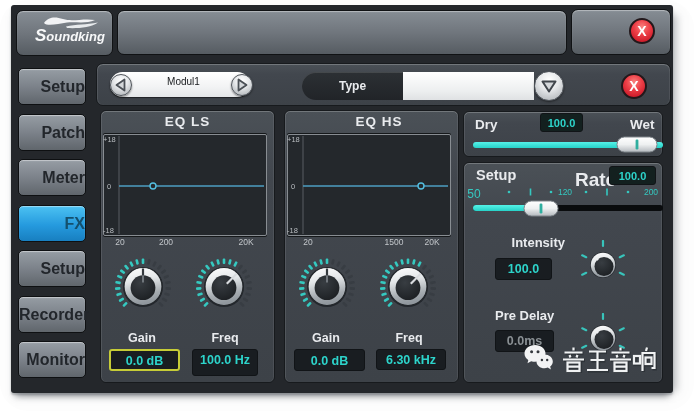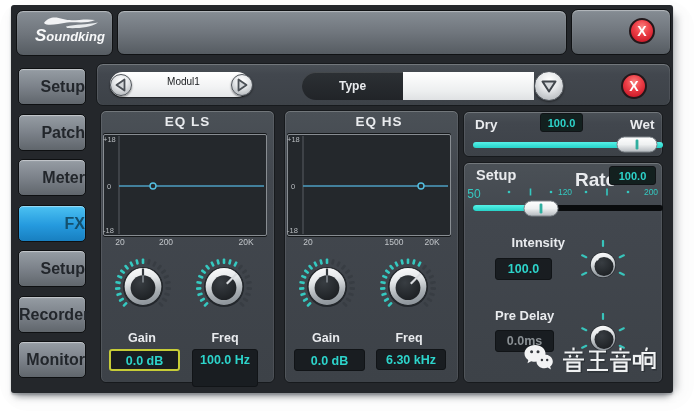--- a/index.html
+++ b/index.html
@@ -214,21 +214,21 @@
       <rect x="136.2" y="45.9" width="2.6" height="5.5" rx="1" fill="#383d43" transform="rotate(121.5 137.5 48.7)"></rect>
       <rect x="132.6" y="50.6" width="2.6" height="5.5" rx="1" fill="#383d43" transform="rotate(135.0 133.9 53.4)"></rect>
       <circle cx="116" cy="36.0" r="20" fill="#1d2125" opacity="0.8"></circle>
       <circle cx="116" cy="35.5" r="19" fill="url(#ring)" stroke="#23272b" stroke-width="1.2"></circle>
       <circle cx="116" cy="36.7" r="12.4" fill="url(#face)"></circle>
       <line x1="128.7" y1="22.8" x2="118.8" y2="32.7" stroke="#d9dcdf" stroke-width="2.2"></line>
 </svg>
 <div class="t lab" style="left:296px;top:331px;width:60px">Gain</div>
 <div class="t lab" style="left:379px;top:331px;width:60px">Freq</div>
 <div class="vbox" style="left:109px;top:348.5px;width:71px;height:22px;line-height:20px;border:2px solid #c6cc37">0.0 dB</div>
-<div class="vbox" style="left:192px;top:349px;width:66px;height:38px;line-height:21px">100.0 Hz</div>
+<div class="vbox" style="left:192px;top:349px;width:66px;height:27px;line-height:21px">100.0 Hz</div>
 <div class="vbox" style="left:294px;top:348.5px;width:71px;height:22px;line-height:22px">0.0 dB</div>
 <div class="vbox" style="left:376px;top:349px;width:70px;height:21px;line-height:21px">6.30 kHz</div>
 <div class="panel" style="left:463px;top:111px;width:200px;height:45.5px"></div>
 <div class="t lab" style="left:475px;top:117px;width:40px;text-align:left;font-size:13.5px">Dry</div>
 <div class="t lab" style="left:630px;top:117px;width:30px;text-align:left;font-size:13.5px">Wet</div>
 <div class="vbox" style="left:540px;top:113px;width:43px;height:19px;line-height:18px;font-size:11px;background:#13201f">100.0</div>
 <div class="abs" style="left:473px;top:141.5px;width:190px;height:6px;border-radius:3px;background:linear-gradient(180deg,#55f2e8,#27d2c8)"></div>
 <svg class="abs" style="left:616px;top:136px" width="42" height="17" viewBox="0 0 42 17">
 <rect x="1" y="1" width="40" height="15" rx="7.5" fill="url(#thumbg)" stroke="#7e848a" stroke-width="1"></rect>
 <rect x="19.6" y="3.5" width="2.8" height="10" rx="1.2" fill="#2fae9f"></rect>

